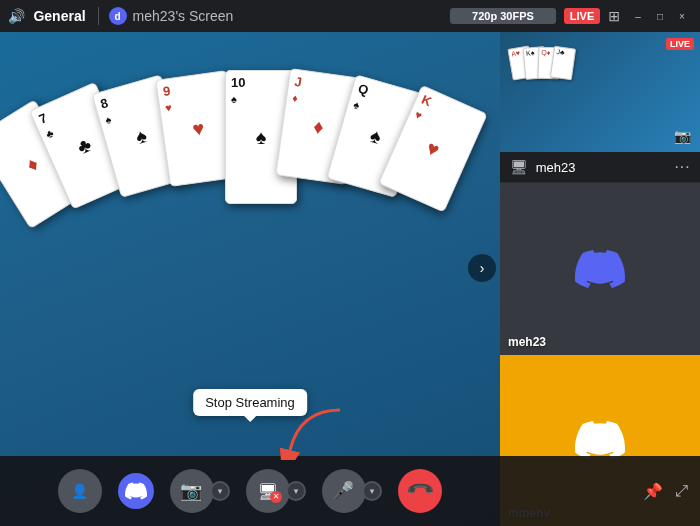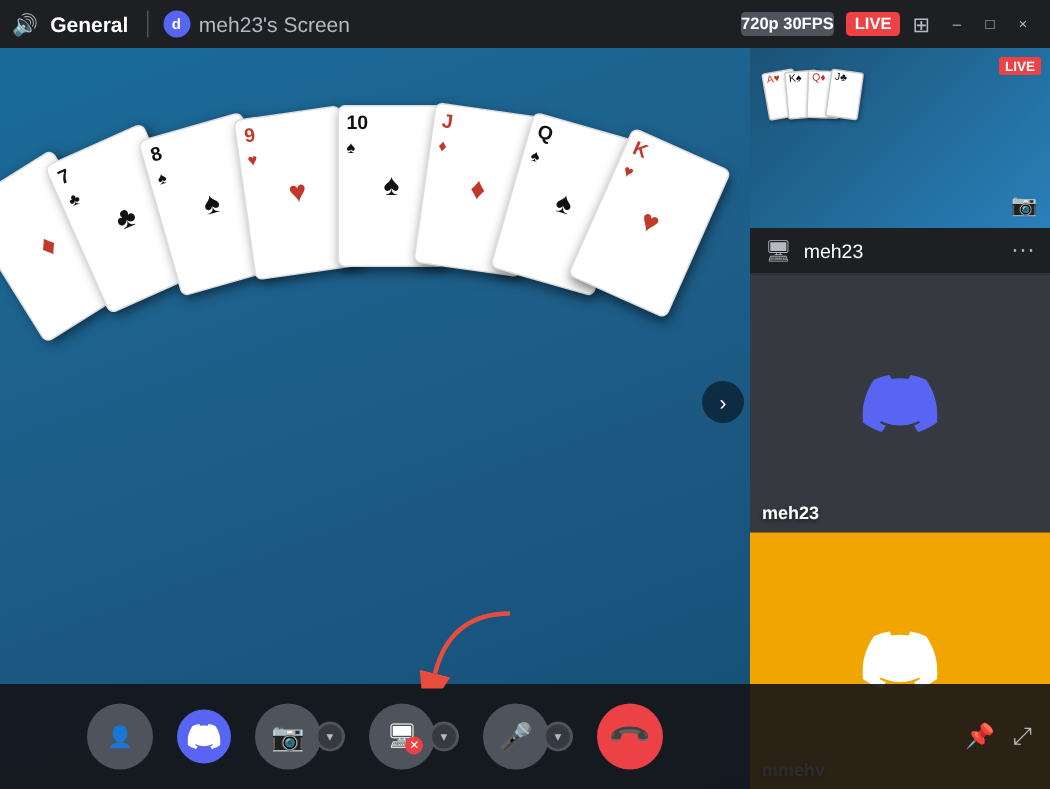--- a/index.html
+++ b/index.html
@@ -49,21 +49,21 @@
     .title-bar-controls {
       display: flex;
       align-items: center;
       gap: 8px;
       color: #b5bac1;
       font-size: 11px;
     }
     .quality-badge {
       background: #4f545c;
       color: #fff;
-      padding: 2px 0;
+      padding: 2px 22px;
       border-radius: 3px;
       font-size: 11px;
       font-weight: 600;
     }
     .live-badge {
       background: #ed4245;
       color: #fff;
       padding: 2px 6px;
       border-radius: 3px;
       font-size: 11px;
@@ -397,33 +397,36 @@
 
       <div id="cards-render" style="position:absolute;width:100%;height:100%;">
           <div class="playing-card red-card" style="left: 25px; top: 70px; width: 72px; height: 108px; transform: rotate(-32deg); transform-origin: center bottom; z-index: 1;"><br><span style="font-size:11px;">♦</span>
       <span class="suit-center" style="font-size:20px;">♦</span></div>
           <div class="playing-card black-card" style="left: 70px; top: 55px; width: 72px; height: 108px; transform: rotate(-24deg); transform-origin: center bottom; z-index: 2;"><span style="font-size:13px;font-weight:bold;">7</span><br><span style="font-size:11px;">♣</span>
       <span class="suit-center" style="font-size:20px;">♣</span></div>
           <div class="playing-card black-card" style="left: 120px; top: 48px; width: 72px; height: 108px; transform: rotate(-16deg); transform-origin: center bottom; z-index: 3;"><span style="font-size:13px;font-weight:bold;">8</span><br><span style="font-size:11px;">♠</span>
       <span class="suit-center" style="font-size:20px;">♠</span></div>
           <div class="playing-card red-card" style="left: 170px; top: 42px; width: 72px; height: 108px; transform: rotate(-8deg); transform-origin: center bottom; z-index: 4;"><span style="font-size:13px;font-weight:bold;">9</span><br><span style="font-size:11px;">♥</span>
       <span class="suit-center" style="font-size:20px;">♥</span></div>
-          <div class="playing-card black-card" style="left: 225px; top: 38px; width: 72px; height: 108px; transform: rotate(0deg); transform-origin: center bottom; z-index: 5;"><span style="font-size:13px;font-weight:bold;">10</span><br><span style="font-size:11px;">♠</span>
+          <div class="playing-card black-card" style="left: 225px; top: 38px; width: 72px; height: 134px; transform: rotate(0deg); transform-origin: center bottom; z-index: 5;"><span style="font-size:13px;font-weight:bold;">10</span><br><span style="font-size:11px;">♠</span>
       <span class="suit-center" style="font-size:20px;">♠</span></div>
           <div class="playing-card red-card" style="left: 275px; top: 40px; width: 72px; height: 108px; transform: rotate(8deg); transform-origin: center bottom; z-index: 6;"><span style="font-size:13px;font-weight:bold;">J</span><br><span style="font-size:11px;">♦</span>
       <span class="suit-center" style="font-size:20px;">♦</span></div>
           <div class="playing-card black-card" style="left: 325px; top: 48px; width: 72px; height: 108px; transform: rotate(16deg); transform-origin: center bottom; z-index: 7;"><span style="font-size:13px;font-weight:bold;">Q</span><br><span style="font-size:11px;">♠</span>
       <span class="suit-center" style="font-size:20px;">♠</span></div>
           <div class="playing-card red-card" style="left: 375px; top: 58px; width: 72px; height: 108px; transform: rotate(24deg); transform-origin: center bottom; z-index: 8;"><span style="font-size:13px;font-weight:bold;">K</span><br><span style="font-size:11px;">♥</span>
       <span class="suit-center" style="font-size:20px;">♥</span></div>
         </div>
 
       <div style="position:absolute;right:4px;top:45%;background:rgba(0,0,0,0.5);border-radius:50%;width:28px;height:28px;display:flex;align-items:center;justify-content:center;color:#fff;font-size:14px;cursor:pointer;">›</div>
     </div>
 
+    <div class="tooltip">
+      <span>Stop Streaming</span>
+    </div>
 
     <div class="red-arrow">
       <svg width="80" height="55" viewBox="0 0 80 55">
         <defs>
           <marker id="arrowhead" markerWidth="10" markerHeight="7" refX="0" refY="3.5" orient="auto">
             <polygon points="0 0, 10 3.5, 0 7" fill="#e74c3c"></polygon>
           </marker>
         </defs>
         <path d="M 70,5 Q 30,5 20,45" stroke="#e74c3c" stroke-width="3" fill="none" marker-end="url(#arrowhead)"></path>
       </svg>

